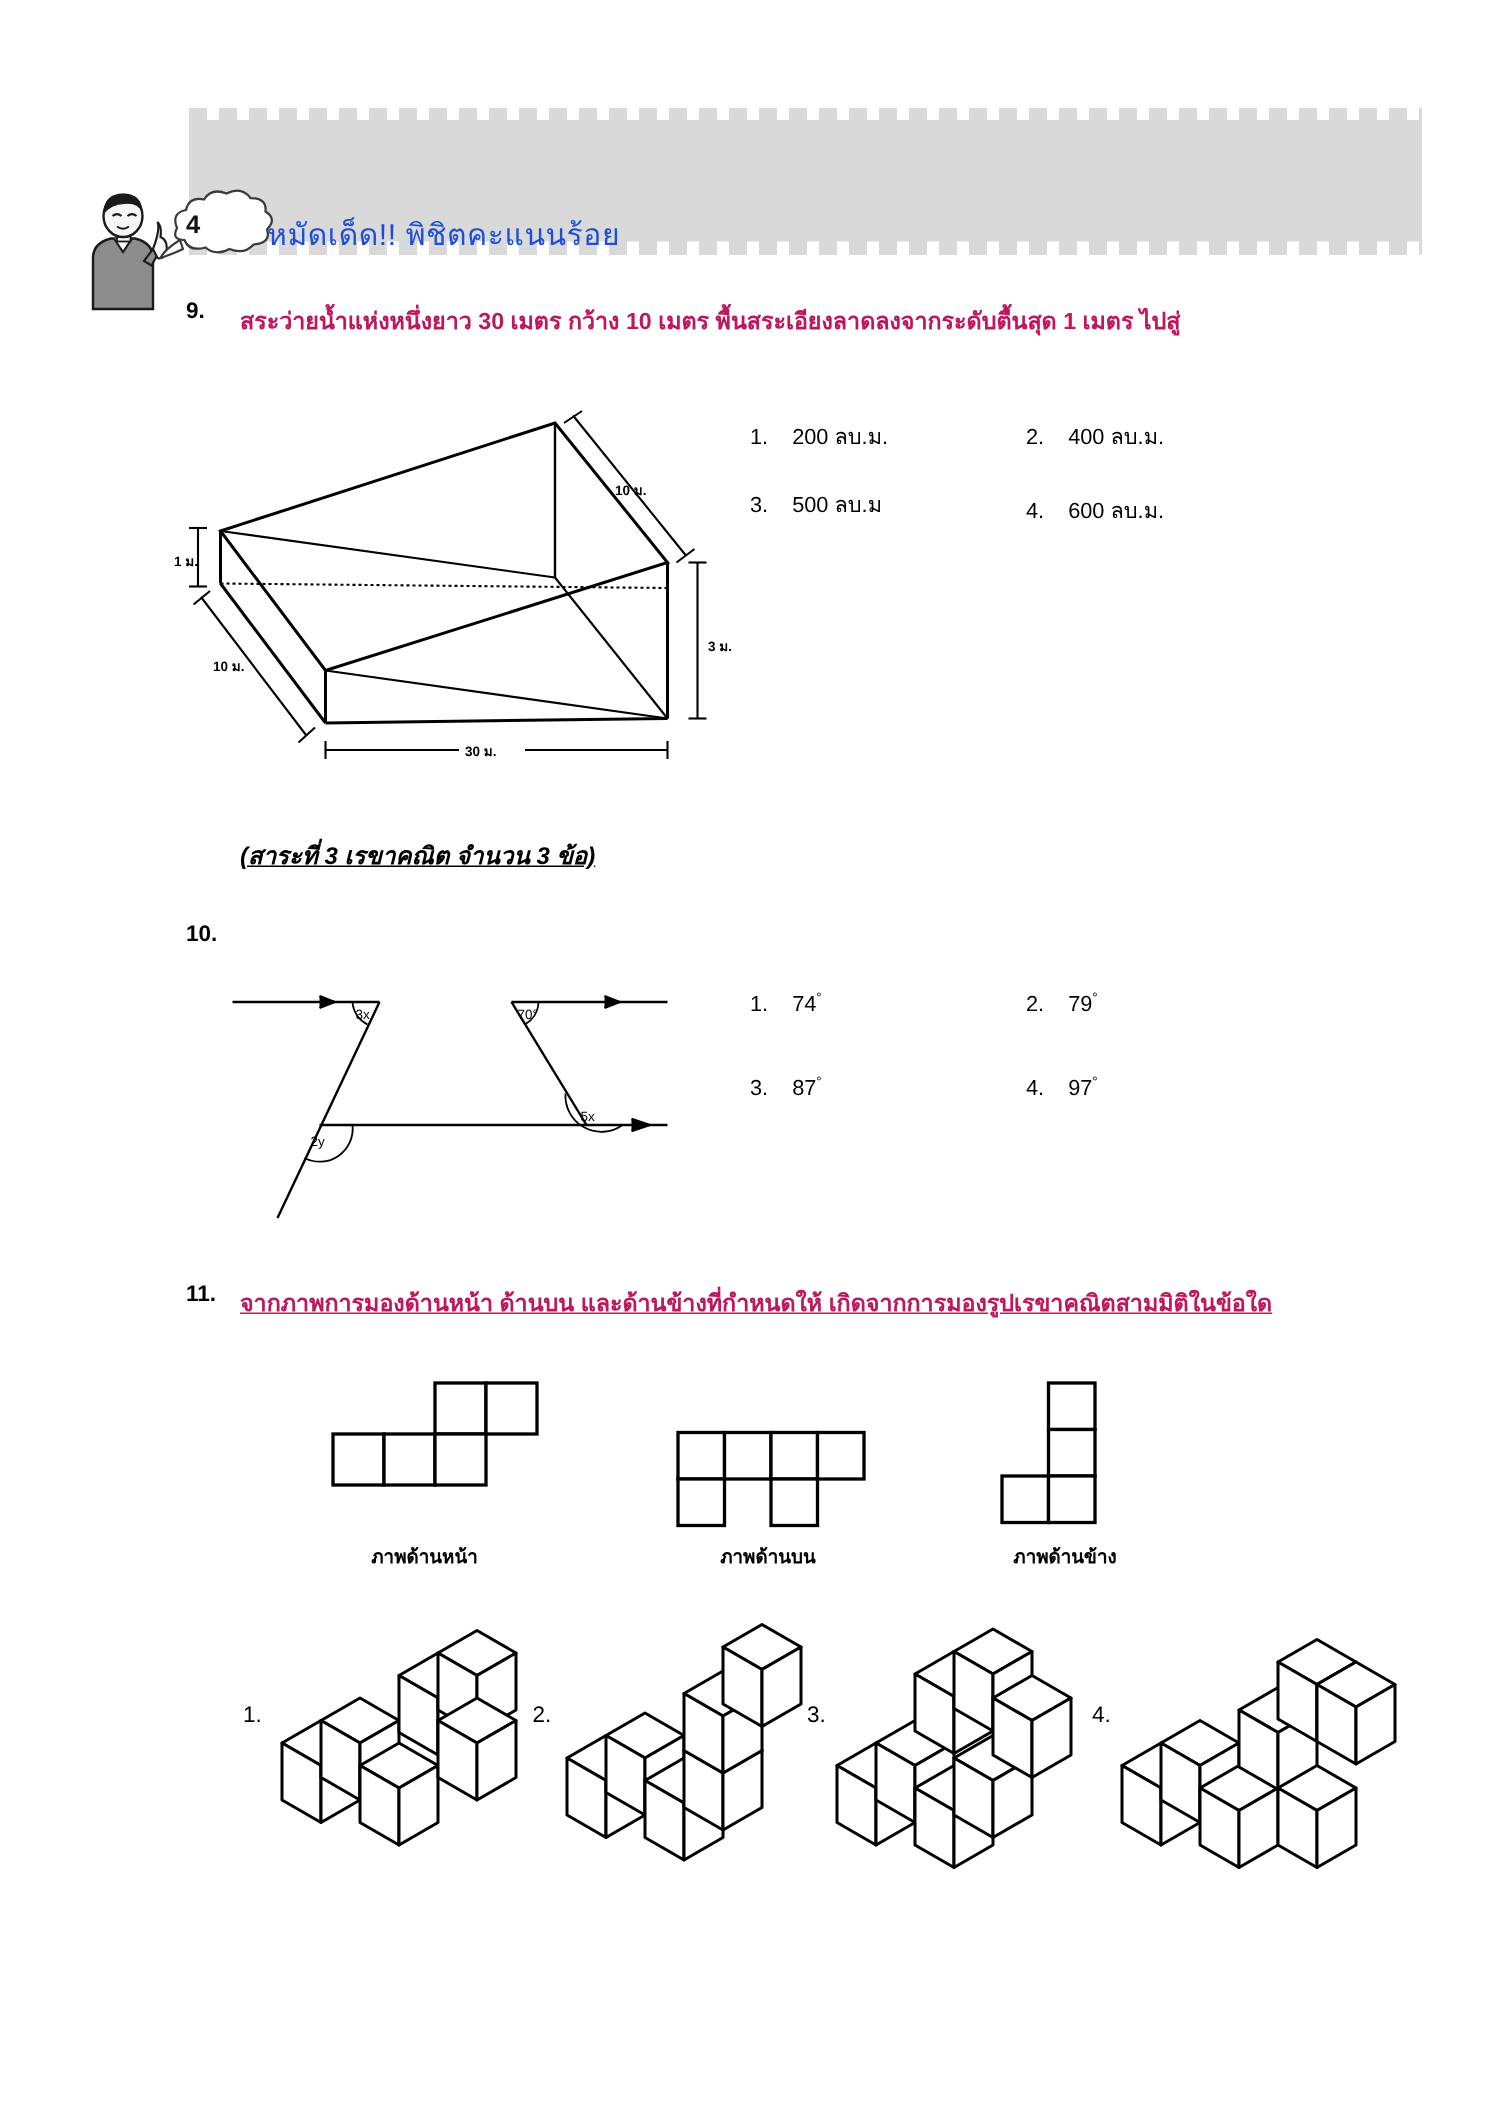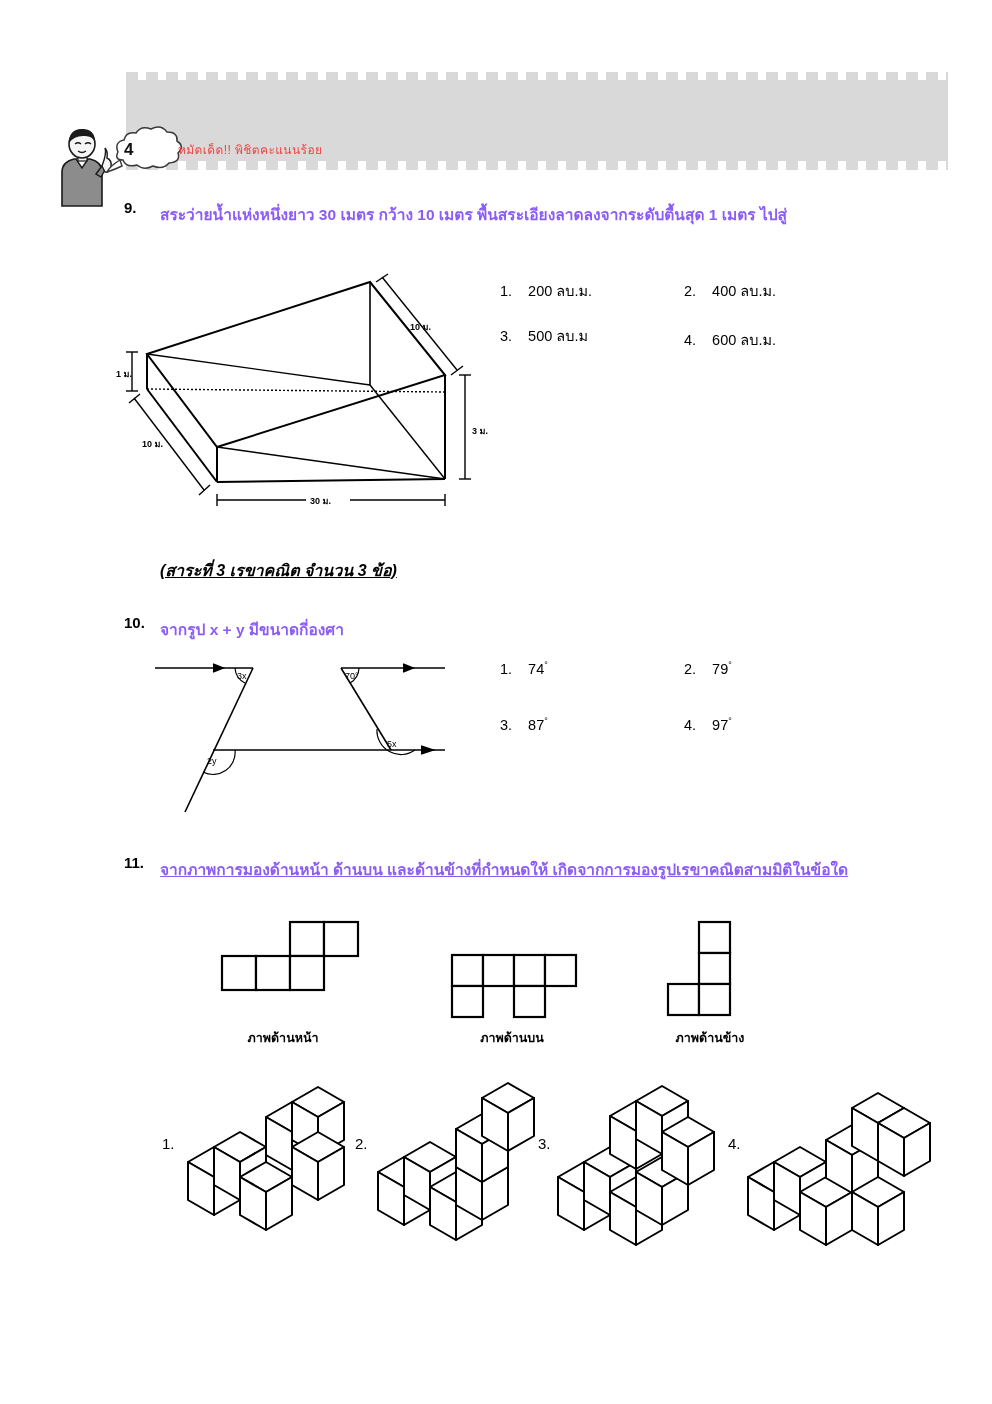--- a/index.html
+++ b/index.html
@@ -72,39 +72,39 @@
     font-weight: bold;
     color: #111;
     z-index: 3;
   }
 
   
   .banner-title {
     position: absolute;
     left: 178px;
     top: 140px;
-    font-size: 12px;
-    color: #ef4444;
+    font-size: 20px;
+    color: #1d4ed8;
     letter-spacing: 0.4px;
     white-space: nowrap;
     z-index: 4;
   }
 
   
   .qnum {
     position: absolute;
     font-size: 15px;
     font-weight: bold;
     color: #000;
   }
   .qtext {
     position: absolute;
     font-size: 15.5px;
     font-weight: bold;
-    color: #8b5cf6;
+    color: #be185d;
     line-height: 34px;
     white-space: nowrap;
   }
   .section-label {
     position: absolute;
     font-size: 16px;
     font-weight: bold;
     font-style: italic;
     text-decoration: underline;
     color: #000;
@@ -271,21 +271,20 @@
   <span class="choice" style="left:500px; top:324px;">
     <span class="cn">3.</span><span>500 ลบ.ม</span>
   </span>
   <span class="choice" style="left:684px; top:328px;">
     <span class="cn">4.</span><span>600 ลบ.ม.</span>
   </span>
 
   <span class="section-label" style="left:160px; top:558px;">(สาระที่ 3 เรขาคณิต จำนวน 3 ข้อ)</span>
 
   <span class="qnum" style="left:124px; top:614px;">10.</span>
-  <span class="qtext" style="left:160px; top:613px;">จากรูป x + y มีขนาดกี่องศา</span>
 
   <div style="position:absolute; left:145px; top:652px; width:330px; height:160px;text-align:center;">
     <svg width="330" height="160" viewBox="0 0 330 160">
       <g stroke="#000000" stroke-width="1.6" fill="none">
 
         <path d="M10 16 L108 16"></path>
         <path d="M68 12 L78 16 L68 20" fill="#000"></path>
 
         <path d="M108 16 L40 160"></path>
 

